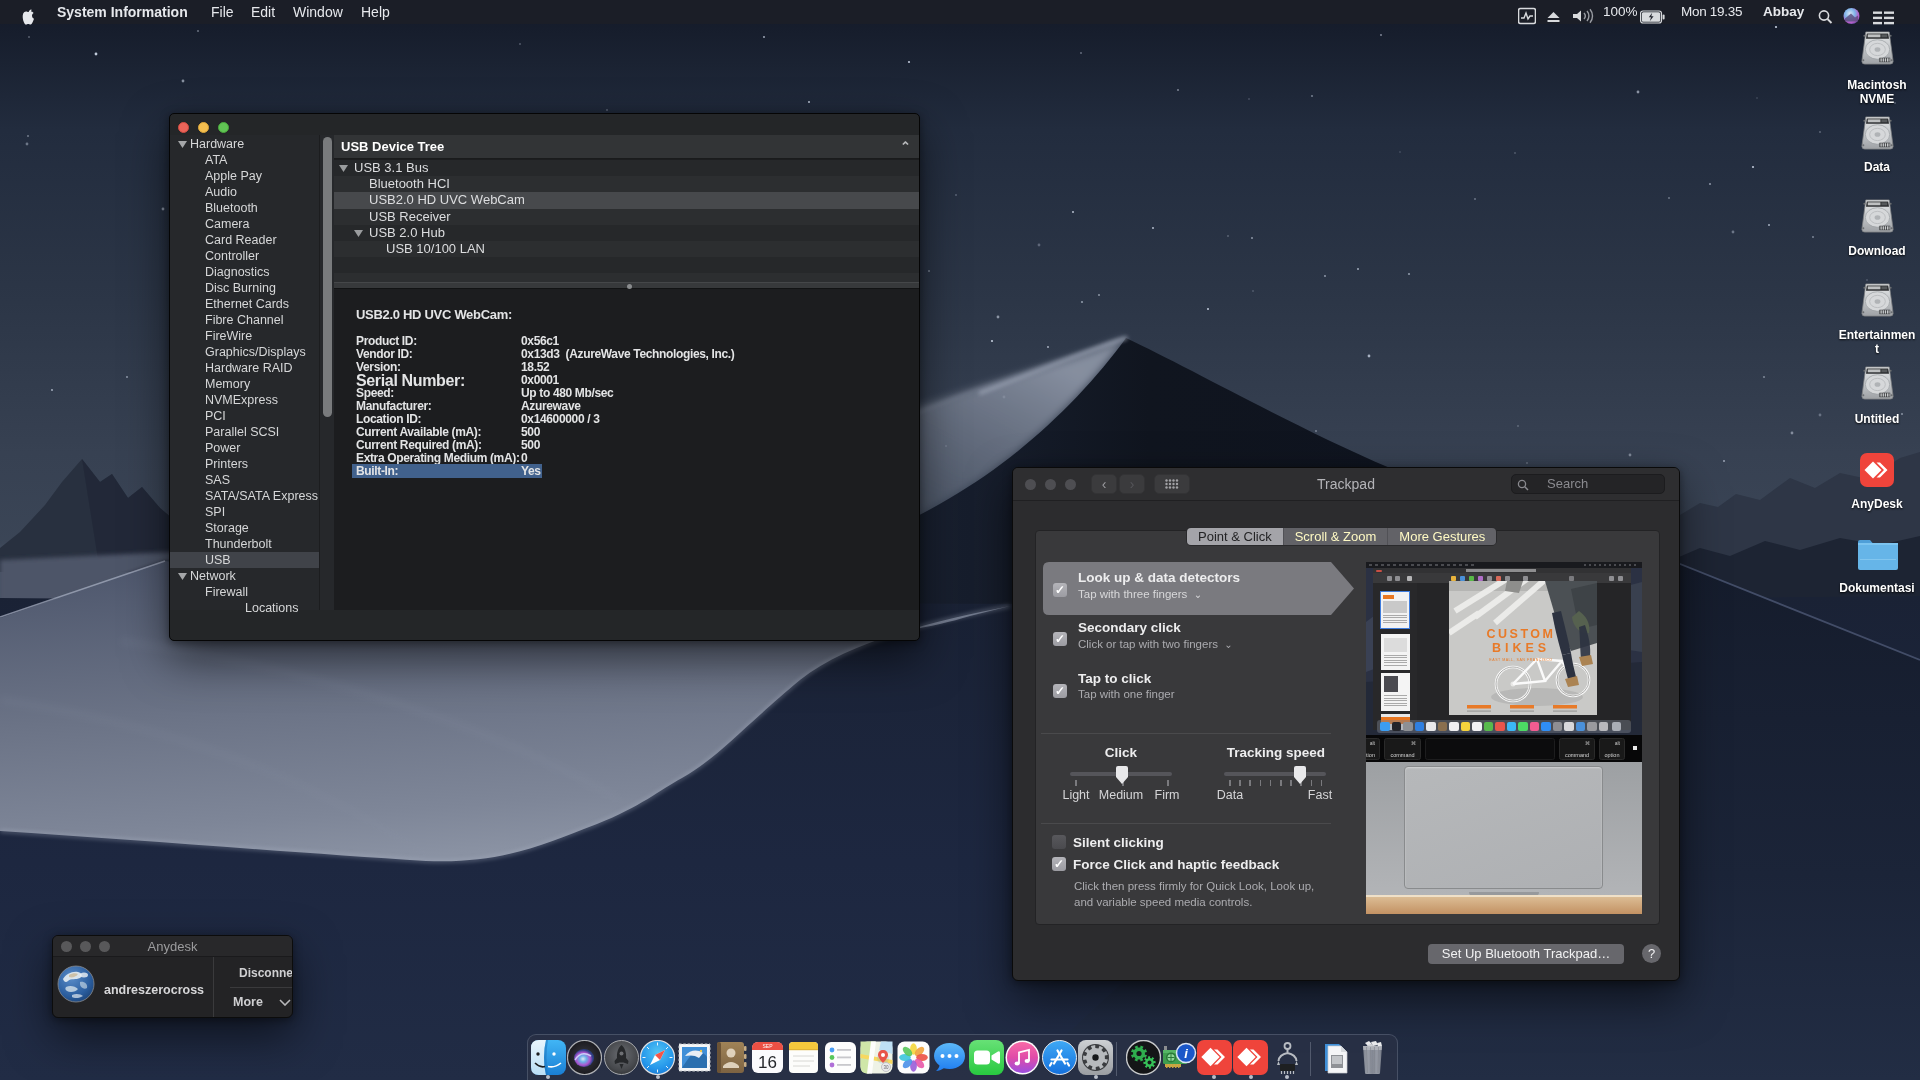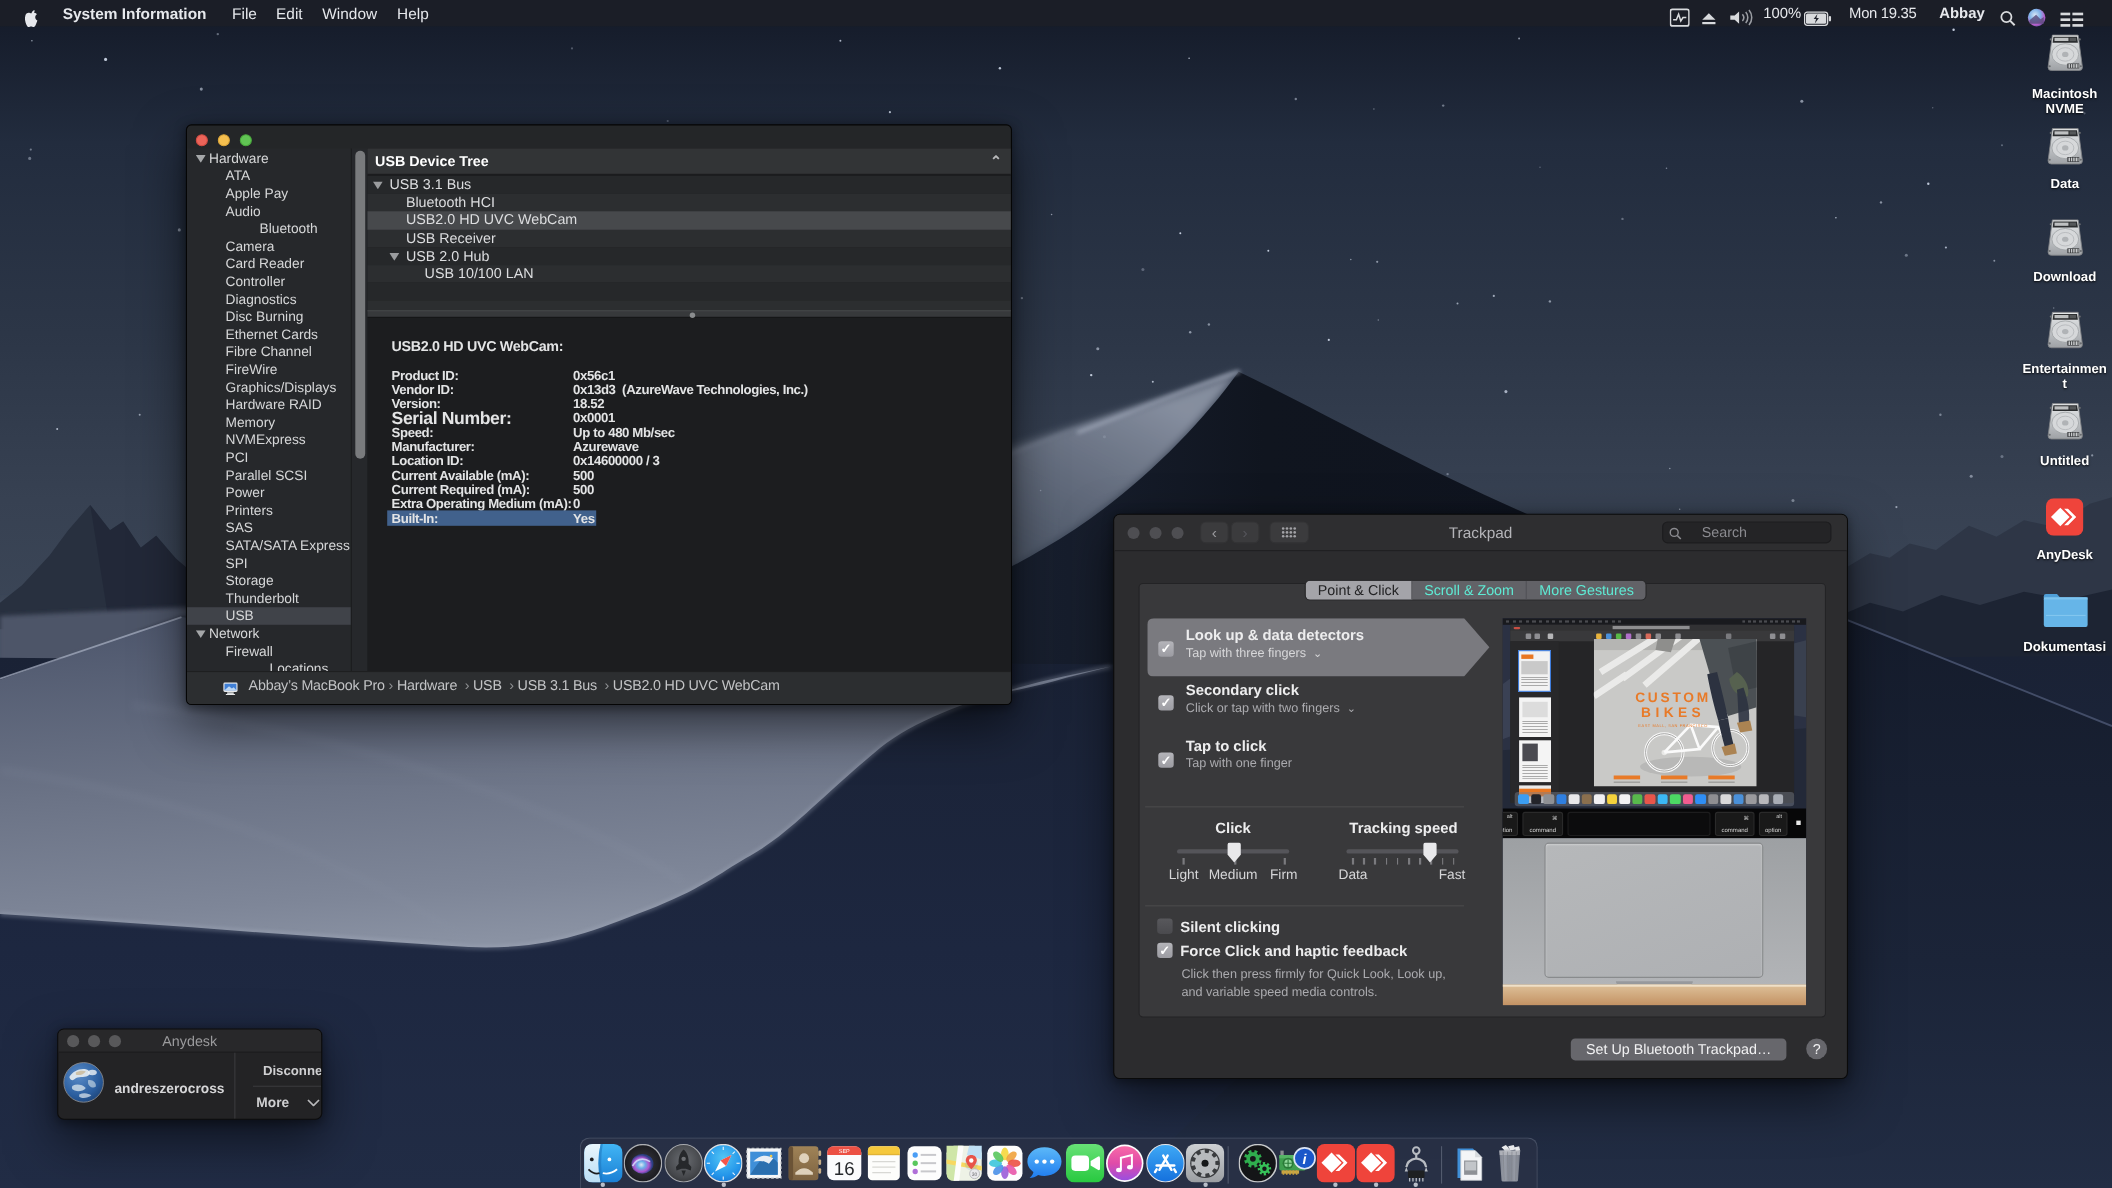--- a/index.html
+++ b/index.html
@@ -25,21 +25,21 @@
 #siwin .trow{position:absolute;left:0;width:100%;height:16.2px;line-height:16.2px;color:#dcdddf;font-size:13px;}
 #siwin .statusbar{position:absolute;left:0;bottom:0;width:100%;height:30px;background:#2c2e30;border-top:1px solid #1e1f20;color:#c2c3c5;font-size:13px;line-height:23px;}
 
 #tpwin{position:absolute;left:1012px;top:467px;width:668px;height:514px;border-radius:6px;overflow:hidden;z-index:20;background:#2c2c2e;border:1px solid #0a0a0a;}
 #tpwin .titlebar{position:absolute;left:0;top:0;width:100%;height:33px;background:#2e2e30;border-bottom:1px solid #202022;}
 #tpwin .navbtn{position:absolute;top:6px;height:20px;background:#3b3b3d;border-radius:5px;border:1px solid #333335;color:#9b9b9f;text-align:center;line-height:19px;font-size:14px;}
 #tpwin .title{position:absolute;left:0;right:0;top:0;height:33px;line-height:33px;text-align:center;color:#b4b4b8;font-size:14px;}
 #tpwin .search{position:absolute;right:14px;top:6px;width:154px;height:20px;background:#242426;border:1px solid #1c1c1e;border-radius:5px;color:#8a8a8f;font-size:13px;line-height:18px;}
 #tpwin .gbox{position:absolute;left:22px;top:62px;width:625px;height:395px;background:#39393b;border:1px solid #232325;border-radius:4px;}
 #tpwin .tabs{position:absolute;left:173px;top:59px;height:19px;z-index:3;display:flex;border-radius:5px;overflow:hidden;border:1px solid #2a2a2c;}
-#tpwin .tab{height:19px;line-height:18px;font-size:13px;padding:0 11px;background:#626267;color:#5eead4;border-right:1px solid #515156;}
+#tpwin .tab{height:19px;line-height:18px;font-size:13px;padding:0 11px;background:#626267;color:#fef9c3;border-right:1px solid #515156;}
 #tpwin .tab.sel{background:#a4a4a9;color:#232325;}
 .cb{position:absolute;width:14px;height:14px;border-radius:3px;background:linear-gradient(#b4b4b9,#9c9ca2);color:#fff;font-size:12px;font-weight:bold;text-align:center;line-height:14px;}
 .cb.off{background:linear-gradient(#58585c,#4a4a4e);}
 #tpwin .biglbl{color:#ededee;font-size:13.5px;font-weight:bold;}
 #tpwin .sublbl{color:#ababaf;font-size:11.5px;}
 #tpwin .divider{position:absolute;left:28px;width:290px;border-top:1px solid #4a4a4c;}
 #tpwin .btn{position:absolute;background:#67676c;border-radius:4px;color:#f2f2f3;font-size:13px;text-align:center;}
 
 #adwin{position:absolute;left:52px;top:935px;width:241px;height:83px;background:#232325;border:1px solid #0c0c0c;border-radius:6px;z-index:20;overflow:hidden;}
 #adwin .tbar{position:absolute;left:0;top:0;width:100%;height:21px;background:#28282a;border-bottom:1px solid #1a1a1c;color:#9b9b9d;font-size:13px;text-align:center;line-height:21px;}
@@ -316,21 +316,21 @@
         <div class="srow" style="top:17px;">
           <span style="position:absolute;left:35px;top:0;">ATA</span>
         </div>
         <div class="srow" style="top:33px;">
           <span style="position:absolute;left:35px;top:0;">Apple Pay</span>
         </div>
         <div class="srow" style="top:49px;">
           <span style="position:absolute;left:35px;top:0;">Audio</span>
         </div>
         <div class="srow" style="top:65px;">
-          <span style="position:absolute;left:35px;top:0;margin-left:31px;">Bluetooth</span>
+          <span style="position:absolute;left:35px;top:0;">Bluetooth</span>
         </div>
         <div class="srow" style="top:81px;">
           <span style="position:absolute;left:35px;top:0;">Camera</span>
         </div>
         <div class="srow" style="top:97px;">
           <span style="position:absolute;left:35px;top:0;">Card Reader</span>
         </div>
         <div class="srow" style="top:113px;">
           <span style="position:absolute;left:35px;top:0;">Controller</span>
         </div>
@@ -464,30 +464,20 @@
           <div style="position:absolute;left:22px;top:136.5px;font-weight:bold;font-size:12px;letter-spacing:-0.35px;line-height:13px;">Current Available (mA):</div>
           <div style="position:absolute;left:187px;top:136.5px;font-weight:bold;font-size:12px;letter-spacing:-0.35px;line-height:13px;">500</div>
           <div style="position:absolute;left:22px;top:149.5px;font-weight:bold;font-size:12px;letter-spacing:-0.35px;line-height:13px;">Current Required (mA):</div>
           <div style="position:absolute;left:187px;top:149.5px;font-weight:bold;font-size:12px;letter-spacing:-0.35px;line-height:13px;">500</div>
           <div style="position:absolute;left:22px;top:162.5px;font-weight:bold;font-size:12px;letter-spacing:-0.35px;line-height:13px;">Extra Operating Medium (mA):</div>
           <div style="position:absolute;left:187px;top:162.5px;font-weight:bold;font-size:12px;letter-spacing:-0.35px;line-height:13px;">0</div>
           <div style="position:absolute;left:18px;top:174.5px;width:190px;height:14px;background:#41618c;"></div>
           <div style="position:absolute;left:22px;top:175.5px;font-weight:bold;font-size:12px;letter-spacing:-0.35px;line-height:13px;">Built-In:</div>
           <div style="position:absolute;left:187px;top:175.5px;font-weight:bold;font-size:12px;letter-spacing:-0.35px;line-height:13px;">Yes</div>
         </div>
-</div>
-<div class="statusbar">
- <svg style="position:absolute;left:32px;top:9px;" width="15" height="12" viewBox="0 0 17 14">
-          <rect x="1" y="0.5" width="15" height="10" rx="1.5" fill="#e8e9ea"></rect>
-          <rect x="2.2" y="1.8" width="12.6" height="7" fill="#3f7fd6"></rect>
-          <path d="M2.2,8.8 L7,4.5 L10,7 L12,5.5 L14.8,8.8 Z" fill="#bcd6f2"></path>
-          <rect x="5" y="11" width="7" height="1.6" fill="#e8e9ea"></rect>
-          <rect x="3.5" y="12.6" width="10" height="1.2" rx="0.6" fill="#e8e9ea"></rect>
-        </svg>
- <span style="margin-left:56px;letter-spacing:-0.2px;">Abbay’s MacBook Pro <span style="color:#8e9092;">›</span> Hardware &nbsp;<span style="color:#8e9092;">›</span> USB &nbsp;<span style="color:#8e9092;">›</span> USB 3.1 Bus &nbsp;<span style="color:#8e9092;">›</span> USB2.0 HD UVC WebCam</span>
 </div>
 </div>
 
 <div id="tpwin" class="shadow">
 <div class="titlebar"></div>
 <div class="tl" style="left:12px;top:11px;background:#4e4e52;"></div>
 <div class="tl" style="left:32px;top:11px;background:#4e4e52;"></div>
 <div class="tl" style="left:52px;top:11px;background:#4e4e52;"></div>
 <div class="navbtn" style="left:78px;width:26px;">‹</div>
 <div class="navbtn" style="left:106px;width:26px;color:#55555a;">›</div>

